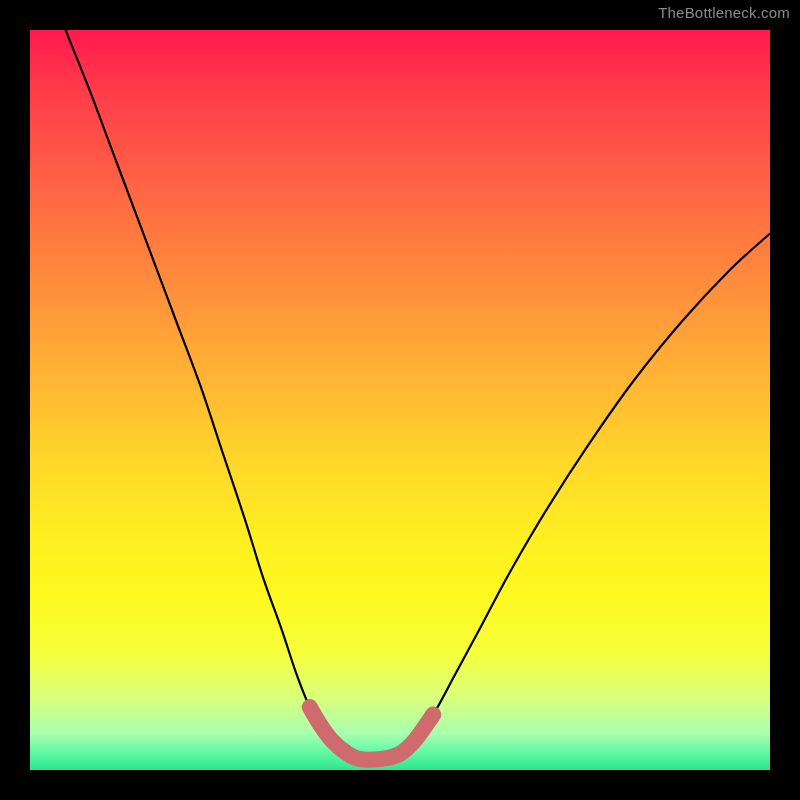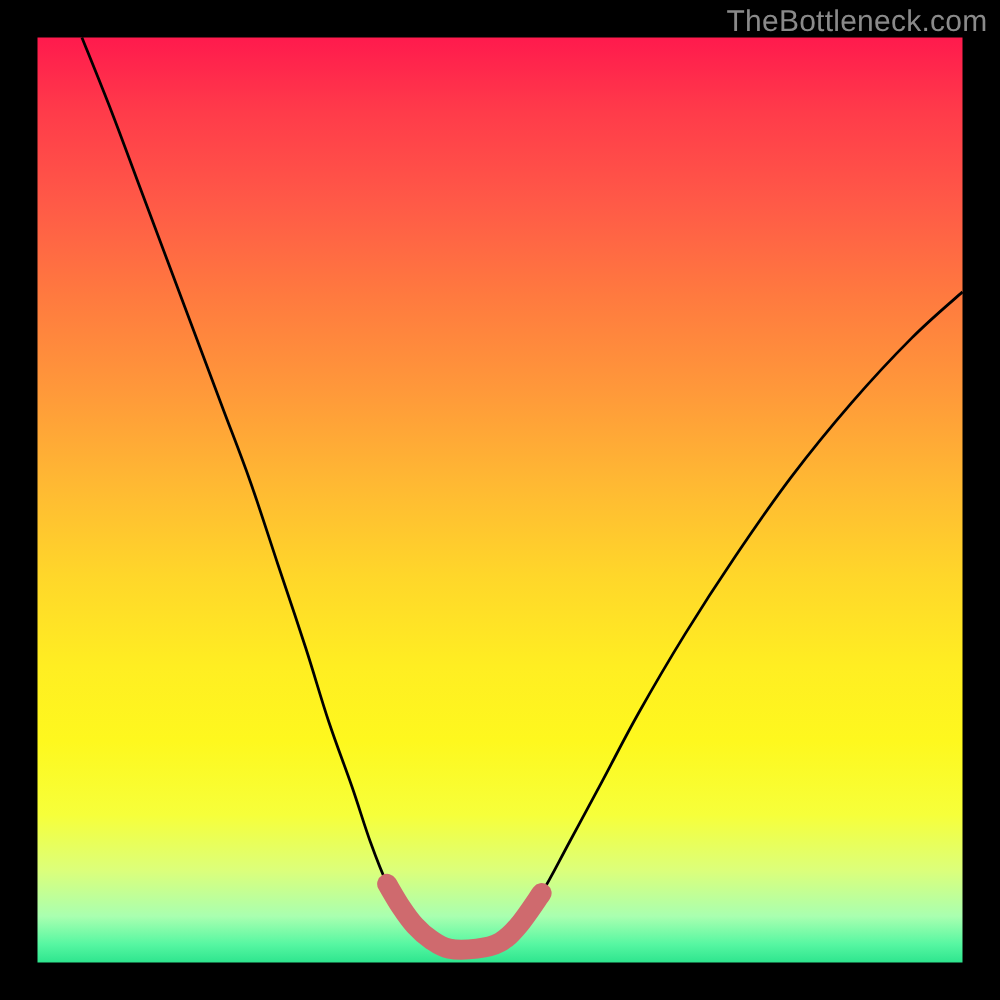--- a/index.html
+++ b/index.html
@@ -39,21 +39,21 @@
       #dcff7a 90%,
       #a9ffb0 95%,
       #57f7a2 98%,
       #2ee58e 100%);
   }
   .watermark {
     position: absolute;
     top: 4px;
     right: 10px;
     color: #8a8a8a;
-    font-size: 24px;
+    font-size: 15px;
     letter-spacing: 0.2px;
     user-select: none;
   }
   svg.curve {
     position: absolute;
     left: 0;
     top: 0;
     width: 740px;
     height: 740px;
     overflow: visible;

